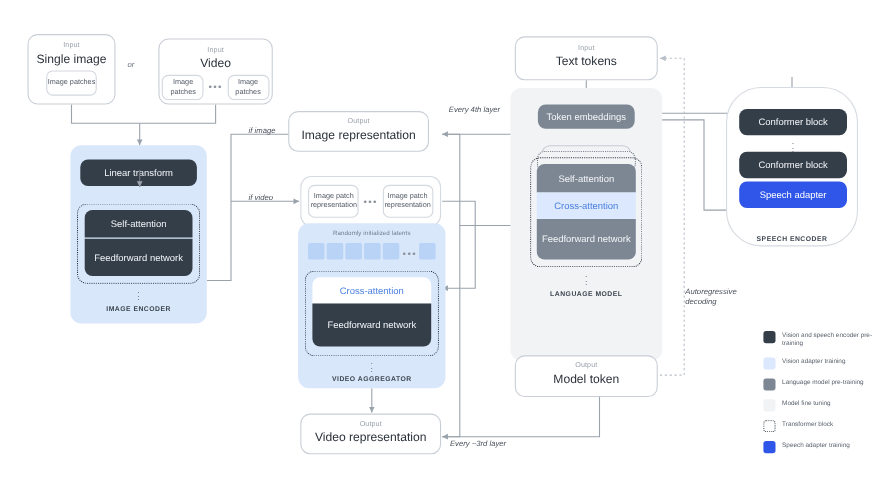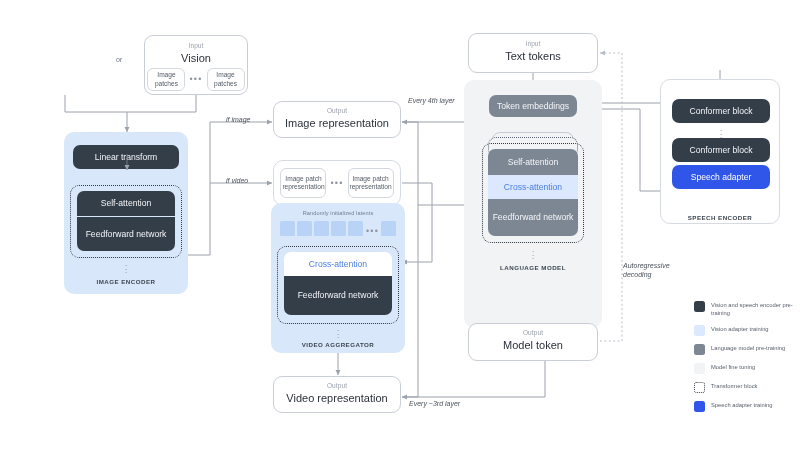--- a/index.html
+++ b/index.html
@@ -277,27 +277,32 @@
       <path d="M720,162 L720,180" marker-end="url(#ar)"></path>
 
       <path d="M668,191 L640,191 L640,109 L578,109" marker-end="url(#ar)"></path>
     </g>
 
     <g fill="none" stroke="#b8bec7" stroke-width="1" stroke-dasharray="2,2.4">
       <path d="M600,341 L622,341 L622,53 L600,53" marker-end="url(#arL)"></path>
     </g>
   </svg>
 
+  <div class="node io-card" style="left:25px; top:31px; width:80px; height:64px;">
+    <div class="io-kicker">Input</div>
+    <div class="io-title">Single image</div>
+    <div class="patch-chip" style="width:46px; height:23px; margin-top:4px;">Image patches</div>
+  </div>
 
   <div class="node" style="left:112px; top:56px; width:14px; text-align:center;
        font-size:7px; font-style:italic; color:#6b7280;">or</div>
 
   <div class="node io-card" style="left:144px; top:35px; width:104px; height:60px;">
     <div class="io-kicker">Input</div>
-    <div class="io-title">Vision</div>
+    <div class="io-title">Video</div>
     <div style="display:flex; align-items:center; gap:4px; margin-top:4px;">
       <div class="patch-chip" style="width:38px; height:23px;">Image patches</div>
       <div class="ellipsis-h">•••</div>
       <div class="patch-chip" style="width:38px; height:23px;">Image patches</div>
     </div>
   </div>
 
   <div class="node shell-blue" style="left:64px; top:132px; width:124px; height:162px;">
     <div class="blk blk-dark" style="left:9px; top:13px; width:106px; height:24px;">Linear transform</div>
     <div class="dotted-frame" style="left:6px; top:53px; width:112px; height:73px;"></div>
@@ -311,21 +316,21 @@
     <div class="shell-label" style="top:146px;">IMAGE ENCODER</div>
   </div>
 
   <svg style="position:absolute; left:120px; top:154px;" width="16" height="22">
     <path d="M7,0 L7,16" stroke="#6f7680" stroke-width="1" fill="none" marker-end="url(#ar)"></path>
   </svg>
 
   <div class="edge-lbl" style="left:226px; top:116px;">if image</div>
   <div class="edge-lbl" style="left:226px; top:177px;">if video</div>
 
-  <div class="node io-card" style="left:273px; top:101px; width:128px; height:37px;
+  <div class="node io-card" style="left:262px; top:101px; width:128px; height:37px;
        padding-top:6px;">
     <div class="io-kicker">Output</div>
     <div class="io-title">Image representation</div>
   </div>
 
   <div class="node shell-white" style="left:273px; top:160px; width:128px; height:46px;">
     <div style="display:flex; align-items:center; justify-content:center; gap:4px;
          height:100%;">
       <div class="patch-chip" style="width:46px; height:30px;">Image patch representation</div>
       <div class="ellipsis-h">•••</div>
@@ -391,21 +396,21 @@
        padding-top:6px;">
     <div class="io-kicker">Output</div>
     <div class="io-title">Model token</div>
   </div>
 
   <div class="edge-lbl" style="left:408px; top:97px;">Every 4th layer</div>
   <div class="edge-lbl" style="left:409px; top:400px;">Every ~3rd layer</div>
   <div class="edge-lbl" style="left:623px; top:262px; width:62px; white-space:normal;">Autoregressive decoding</div>
 
 
-  <div class="node shell-white" style="left:660px; top:79px; width:120px; height:145px;">
+  <div class="node shell-white" style="left:660px; top:79px; width:120px; height:145px;border-radius:32px;">
     <div class="blk blk-dark" style="left:11px; top:19px; width:98px; height:24px;">Conformer block</div>
     <div class="vdots" style="left:55px; top:47px;">
         <span>.</span>
         <span>.</span>
         <span>.</span>
       </div>
     <div class="blk blk-dark" style="left:11px; top:58px; width:98px; height:24px;">Conformer block</div>
     <div class="blk blk-brightblue" style="left:11px; top:85px; width:98px; height:24px;">Speech adapter</div>
     <div class="shell-label" style="top:134px;">SPEECH ENCODER</div>
   </div>

